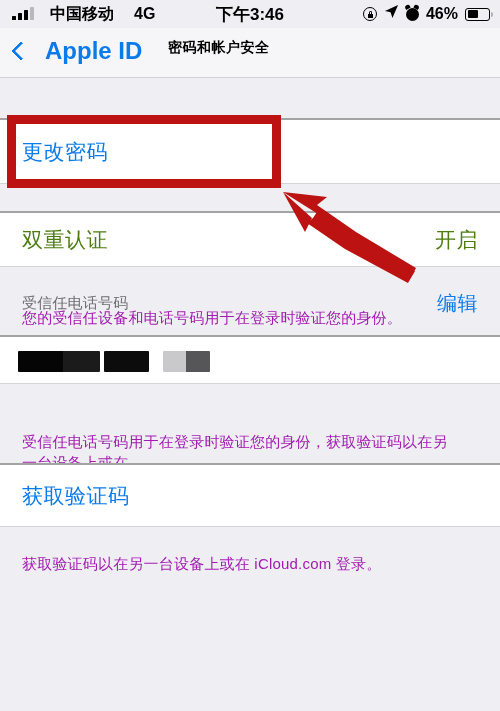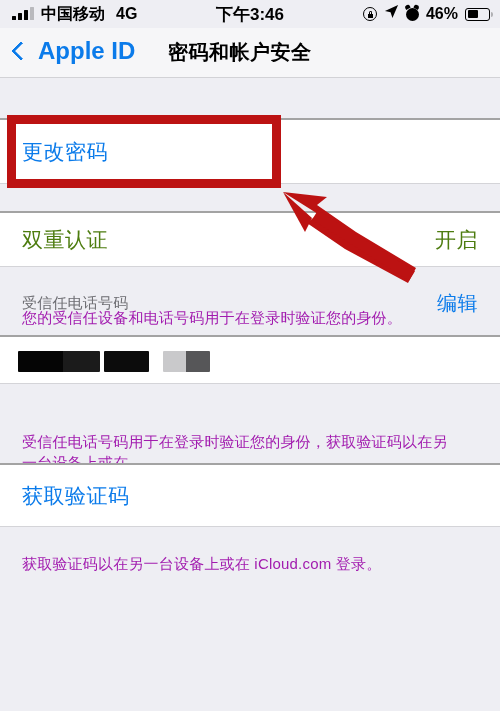--- a/index.html
+++ b/index.html
@@ -30,21 +30,21 @@
     height: 28px;
     display: flex;
     align-items: center;
     font-size: 17px;
     font-weight: bold;
     color: #000;
   }
   .status-left {
     display: flex;
     align-items: center;
-    gap: 7px;
+    gap: 16px;
     padding-left: 12px;
     flex: 0 0 auto;
   }
   .signal-bars {
     display: flex;
     align-items: flex-end;
     gap: 2px;
     height: 12px;
   }
   .signal-bars i {
@@ -148,21 +148,21 @@
     background: #f6f6f8;
     border-bottom: 1px solid #d2d2d6;
     box-sizing: border-box;
   }
   .back-button {
     position: absolute;
     left: 12px;
     top: 9px;
     display: flex;
     align-items: center;
-    gap: 13px;
+    gap: 20px;
     color: #0b7bea;
     font-size: 24px;
     font-weight: bold;
     cursor: pointer;
   }
   .chevron-left {
     width: 13px;
     height: 22px;
     position: relative;
   }
@@ -173,21 +173,21 @@
     width: 11px; height: 11px;
     border-left: 3.6px solid #0b7bea;
     border-bottom: 3.6px solid #0b7bea;
     transform: rotate(45deg);
     border-radius: 1px;
   }
   .nav-title {
     position: absolute;
     left: 168px;
     top: 11px;
-    font-size: 20px;
+    font-size: 14px;
     font-weight: bold;
     color: #000;
     letter-spacing: 0.5px;
   }
 
   
   .section {
     position: absolute;
     left: 0;
     width: 500px;

